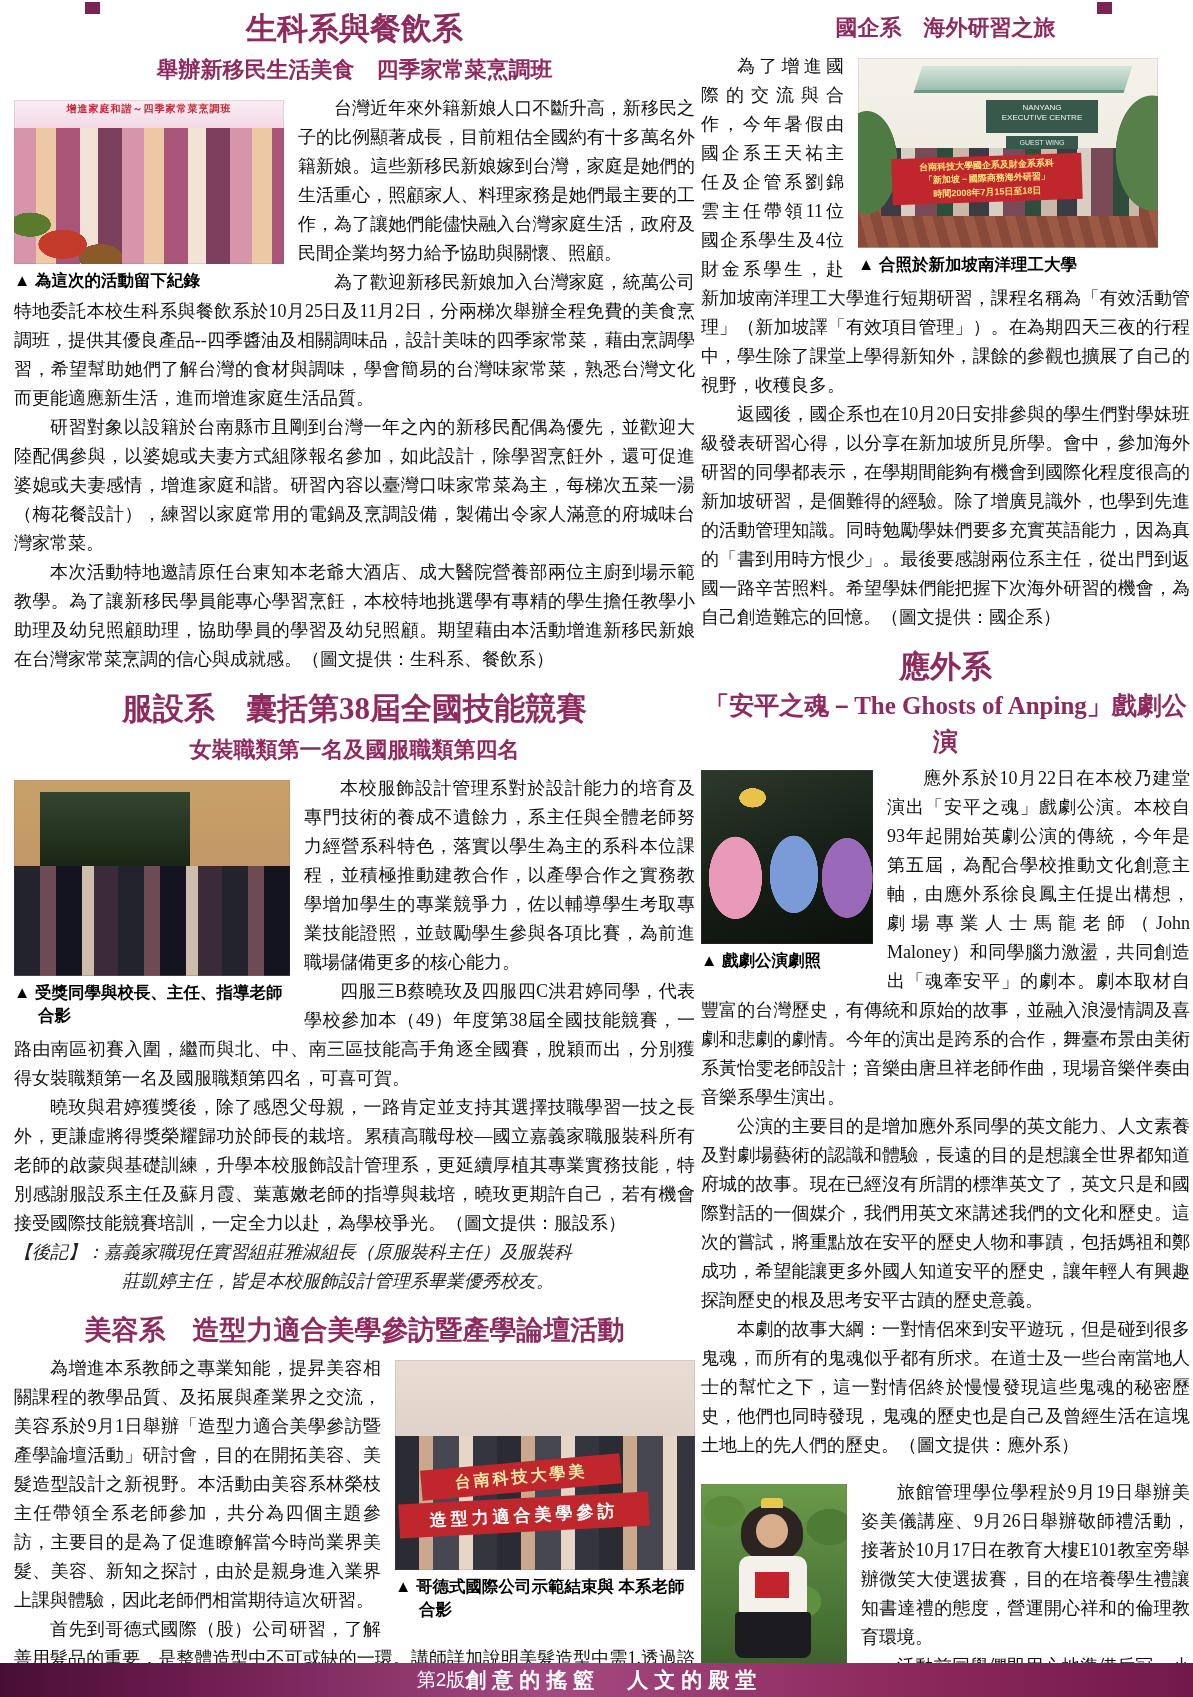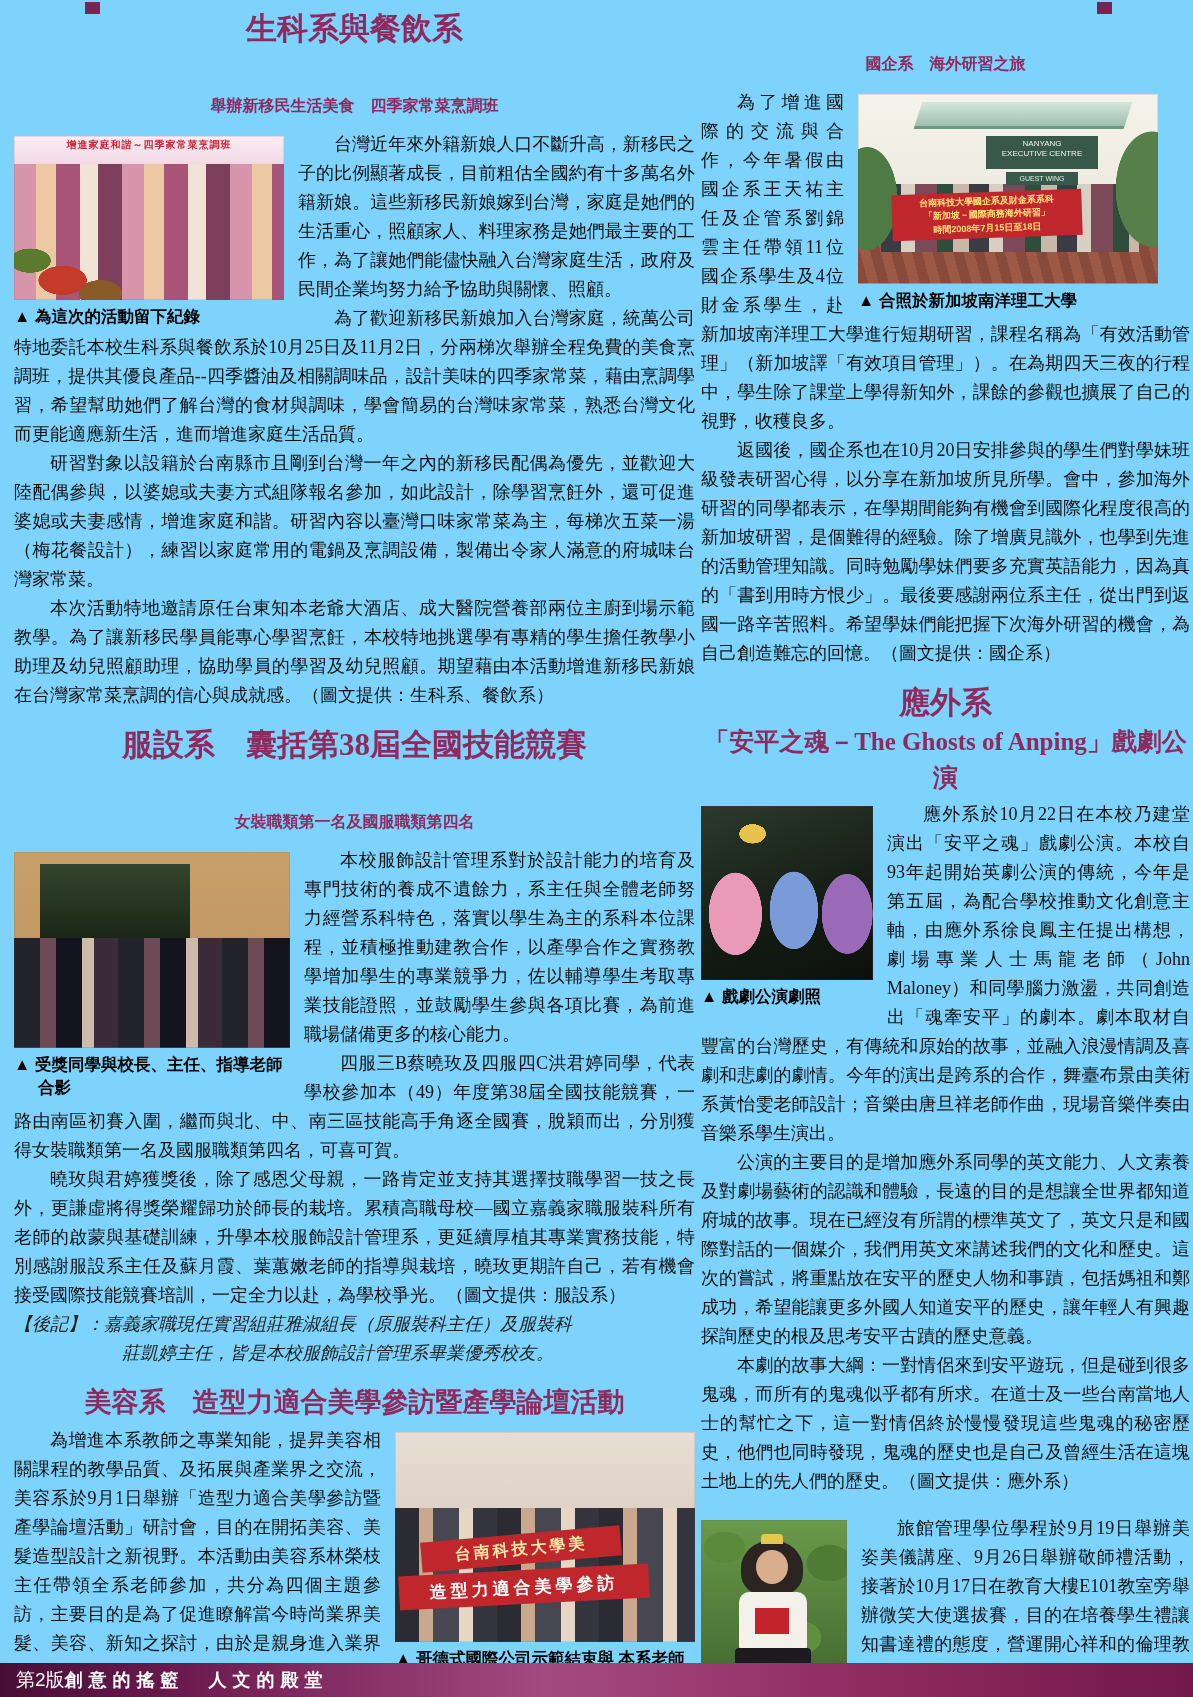--- a/index.html
+++ b/index.html
@@ -1,25 +1,25 @@
 <!DOCTYPE html>
 <html><head>
 <meta charset="utf-8">
 <style>
   html,body{margin:0;padding:0;background:#e9e9e9;}
-  .page{position:relative;width:1193px;height:1697px;background:#7dd3fc;margin:0 auto;overflow:hidden;
+  .page{position:relative;width:1193px;height:1697px;background:#ffffff;margin:0 auto;overflow:hidden;
         font-family:"Liberation Serif","DejaVu Serif",serif;color:#111;}
   .corner-mark{position:absolute;top:2px;width:15px;height:12px;background:#7c2355;}
   .col{position:absolute;top:8px;}
   .col-left{left:14px;width:681px;}
   .col-right{left:701px;width:489px;}
   .article{margin-bottom:14px;overflow:hidden;}
   .headline{color:#8e2a5e;text-align:center;font-weight:bold;margin:0;font-family:"Liberation Serif","DejaVu Serif",serif;}
   .h-xl{font-size:31px;line-height:42px;}
-  .h-l{font-size:16px;line-height:40px;margin-top:36px;}
+  .h-l{font-size:22px;line-height:40px;}
   .h-m{font-size:27px;line-height:40px;}
   .body-text{margin-top:4px;}
   .body-text p{margin:0;font-size:18px;line-height:29px;text-align:justify;text-indent:2em;}
   .postscript{font-style:italic;color:#222;}
   .body-text p.postscript{text-indent:0;padding-left:6em;}
   .postscript-first{text-indent:0 !important;padding-left:0 !important;}
   .figure{overflow:visible;}
   .fig-left{float:left;margin:6px 14px 2px 0;}
   .fig-right{float:right;margin:6px 0 2px 14px;}
   .caption{font-family:Liberation Sans, sans-serif;font-weight:bold;font-size:16.5px;
@@ -78,24 +78,24 @@
     linear-gradient(#6a9a4a,#3a5f2c);}
   .crown-hair{position:absolute;left:40px;top:20px;width:62px;height:56px;background:#2c2420;border-radius:50% 50% 40% 40%;}
   .crown-face{position:absolute;left:55px;top:30px;width:32px;height:34px;background:#d8ae8c;border-radius:50%;}
   .crown-tiara{position:absolute;left:60px;top:14px;width:22px;height:10px;background:#e8c84a;border-radius:4px 4px 0 0;}
   .crown-torso{position:absolute;left:38px;top:72px;width:68px;height:58px;background:#f4f1ea;border-radius:10px 10px 4px 4px;}
   .crown-folder{position:absolute;left:54px;top:88px;width:34px;height:26px;background:#c3242b;}
   .crown-skirt{position:absolute;left:34px;top:128px;width:76px;height:46px;background:#1c1c20;border-radius:4px 4px 8px 8px;}
 
   .footer{position:absolute;left:0;right:0;bottom:0;height:34px;
     background:linear-gradient(90deg,#470e35 0%,#6d1b50 16%,#a44a82 46%,#8e2a5e 74%,#72194b 100%);
-    display:flex;align-items:center;justify-content:flex-start;color:#fff;
+    display:flex;align-items:center;justify-content:center;color:#fff;
     font-family:"Liberation Sans","DejaVu Sans",sans-serif;}
   .page-label{margin-left:16px;font-size:19px;}
-  .slogan{margin-right:30px;font-size:18px;letter-spacing:6px;font-weight:bold;
+  .slogan{margin-right:30px;font-size:21px;letter-spacing:6px;font-weight:bold;
     font-family:"Liberation Serif","DejaVu Serif",serif;}
 </style>
 </head>
 <body>
 
 <div class="page">
   <div class="corner-mark" style="left:85px;"></div>
   <div class="corner-mark" style="left:1097px;"></div>
 
   <div class="col col-left">

